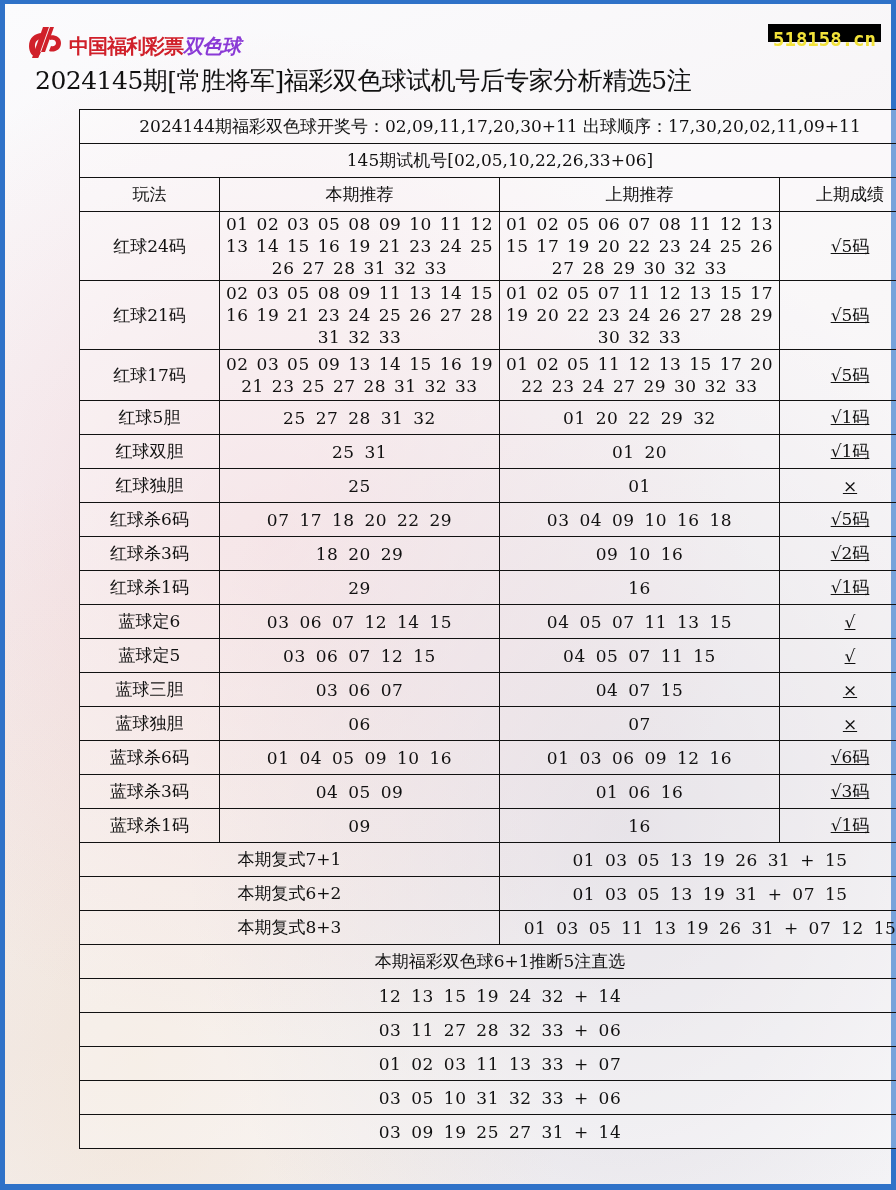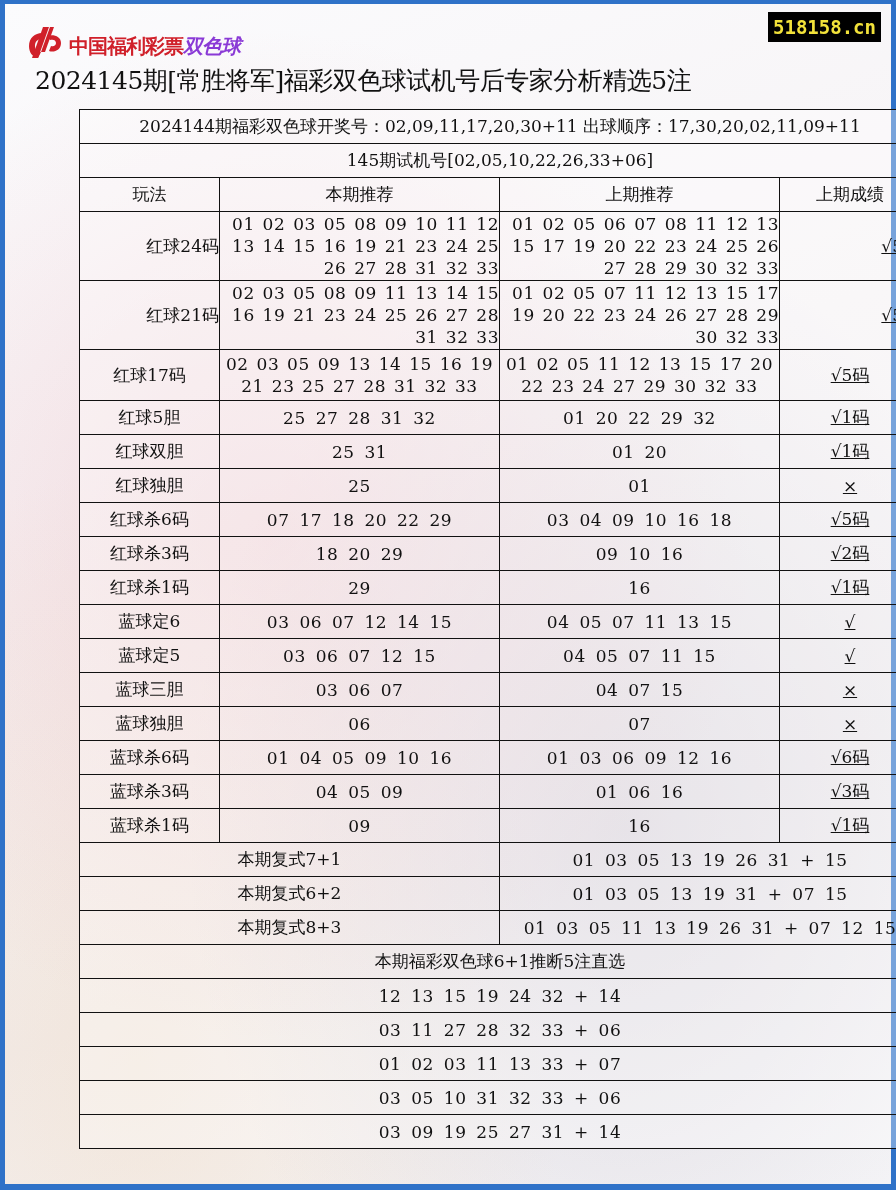--- a/index.html
+++ b/index.html
@@ -24,21 +24,21 @@
   }
   .logo-text-cn {
     font-family: "DejaVu Sans", "Liberation Sans", sans-serif;
     font-weight: bold; font-size: 20px; color: #d0202a; margin-left: 4px; letter-spacing: -1px;
   }
   .logo-text-ssq {
     font-family: "DejaVu Sans", "Liberation Sans", sans-serif;
     font-weight: bold; font-style: italic; font-size: 20px; color: #8a3ad6; letter-spacing: -1px; margin-top: 23px;
   }
   .site-badge {
-    position: absolute; left: 763px; top: 8px; width: 113px; height: 30px;
+    position: absolute; left: 763px; top: 20px; width: 113px; height: 18px;
     background: #000; color: #f2e23a; font-family: "DejaVu Sans Mono", "Liberation Mono", monospace;
     font-weight: bold; font-size: 19px; line-height: 30px; text-align: center;
   }
   .page-title {
     position: absolute; left: 30px; top: 60px; width: 850px;
     font-family: "DejaVu Serif", "Liberation Serif", serif;
     font-size: 25px; color: #111; white-space: nowrap; letter-spacing: -0.5px;
   }
   table.main {
     position: absolute; left: 30px; top: 105px; width: 841px;
@@ -51,21 +51,21 @@
   }
   td.label { font-size: 18px; }
   td.nums-left {
     text-align: left; font-size: 18px; line-height: 22px; padding-left: 2px;
     word-spacing: 2px; letter-spacing: 0.5px;
   }
   td.nums { font-size: 18px; word-spacing: 4px; letter-spacing: 0.5px; }
   td.result { font-size: 18px; text-decoration: underline; }
   td.full { font-size: 17px; }
   td.fushi-label { text-align: left; padding-left: 152px; font-size: 18px; }
-  tr.tall3 td { height: 68px; text-align: right; }
+  tr.tall3 td { height: 68px; }
   tr.tall2 td { height: 50px; }
 </style>
 </head>
 <body>
 
 <div class="frame">
 
   <div class="logo">
     <span class="logo-mark">
       <svg width="42" height="36" viewBox="0 0 42 36">

